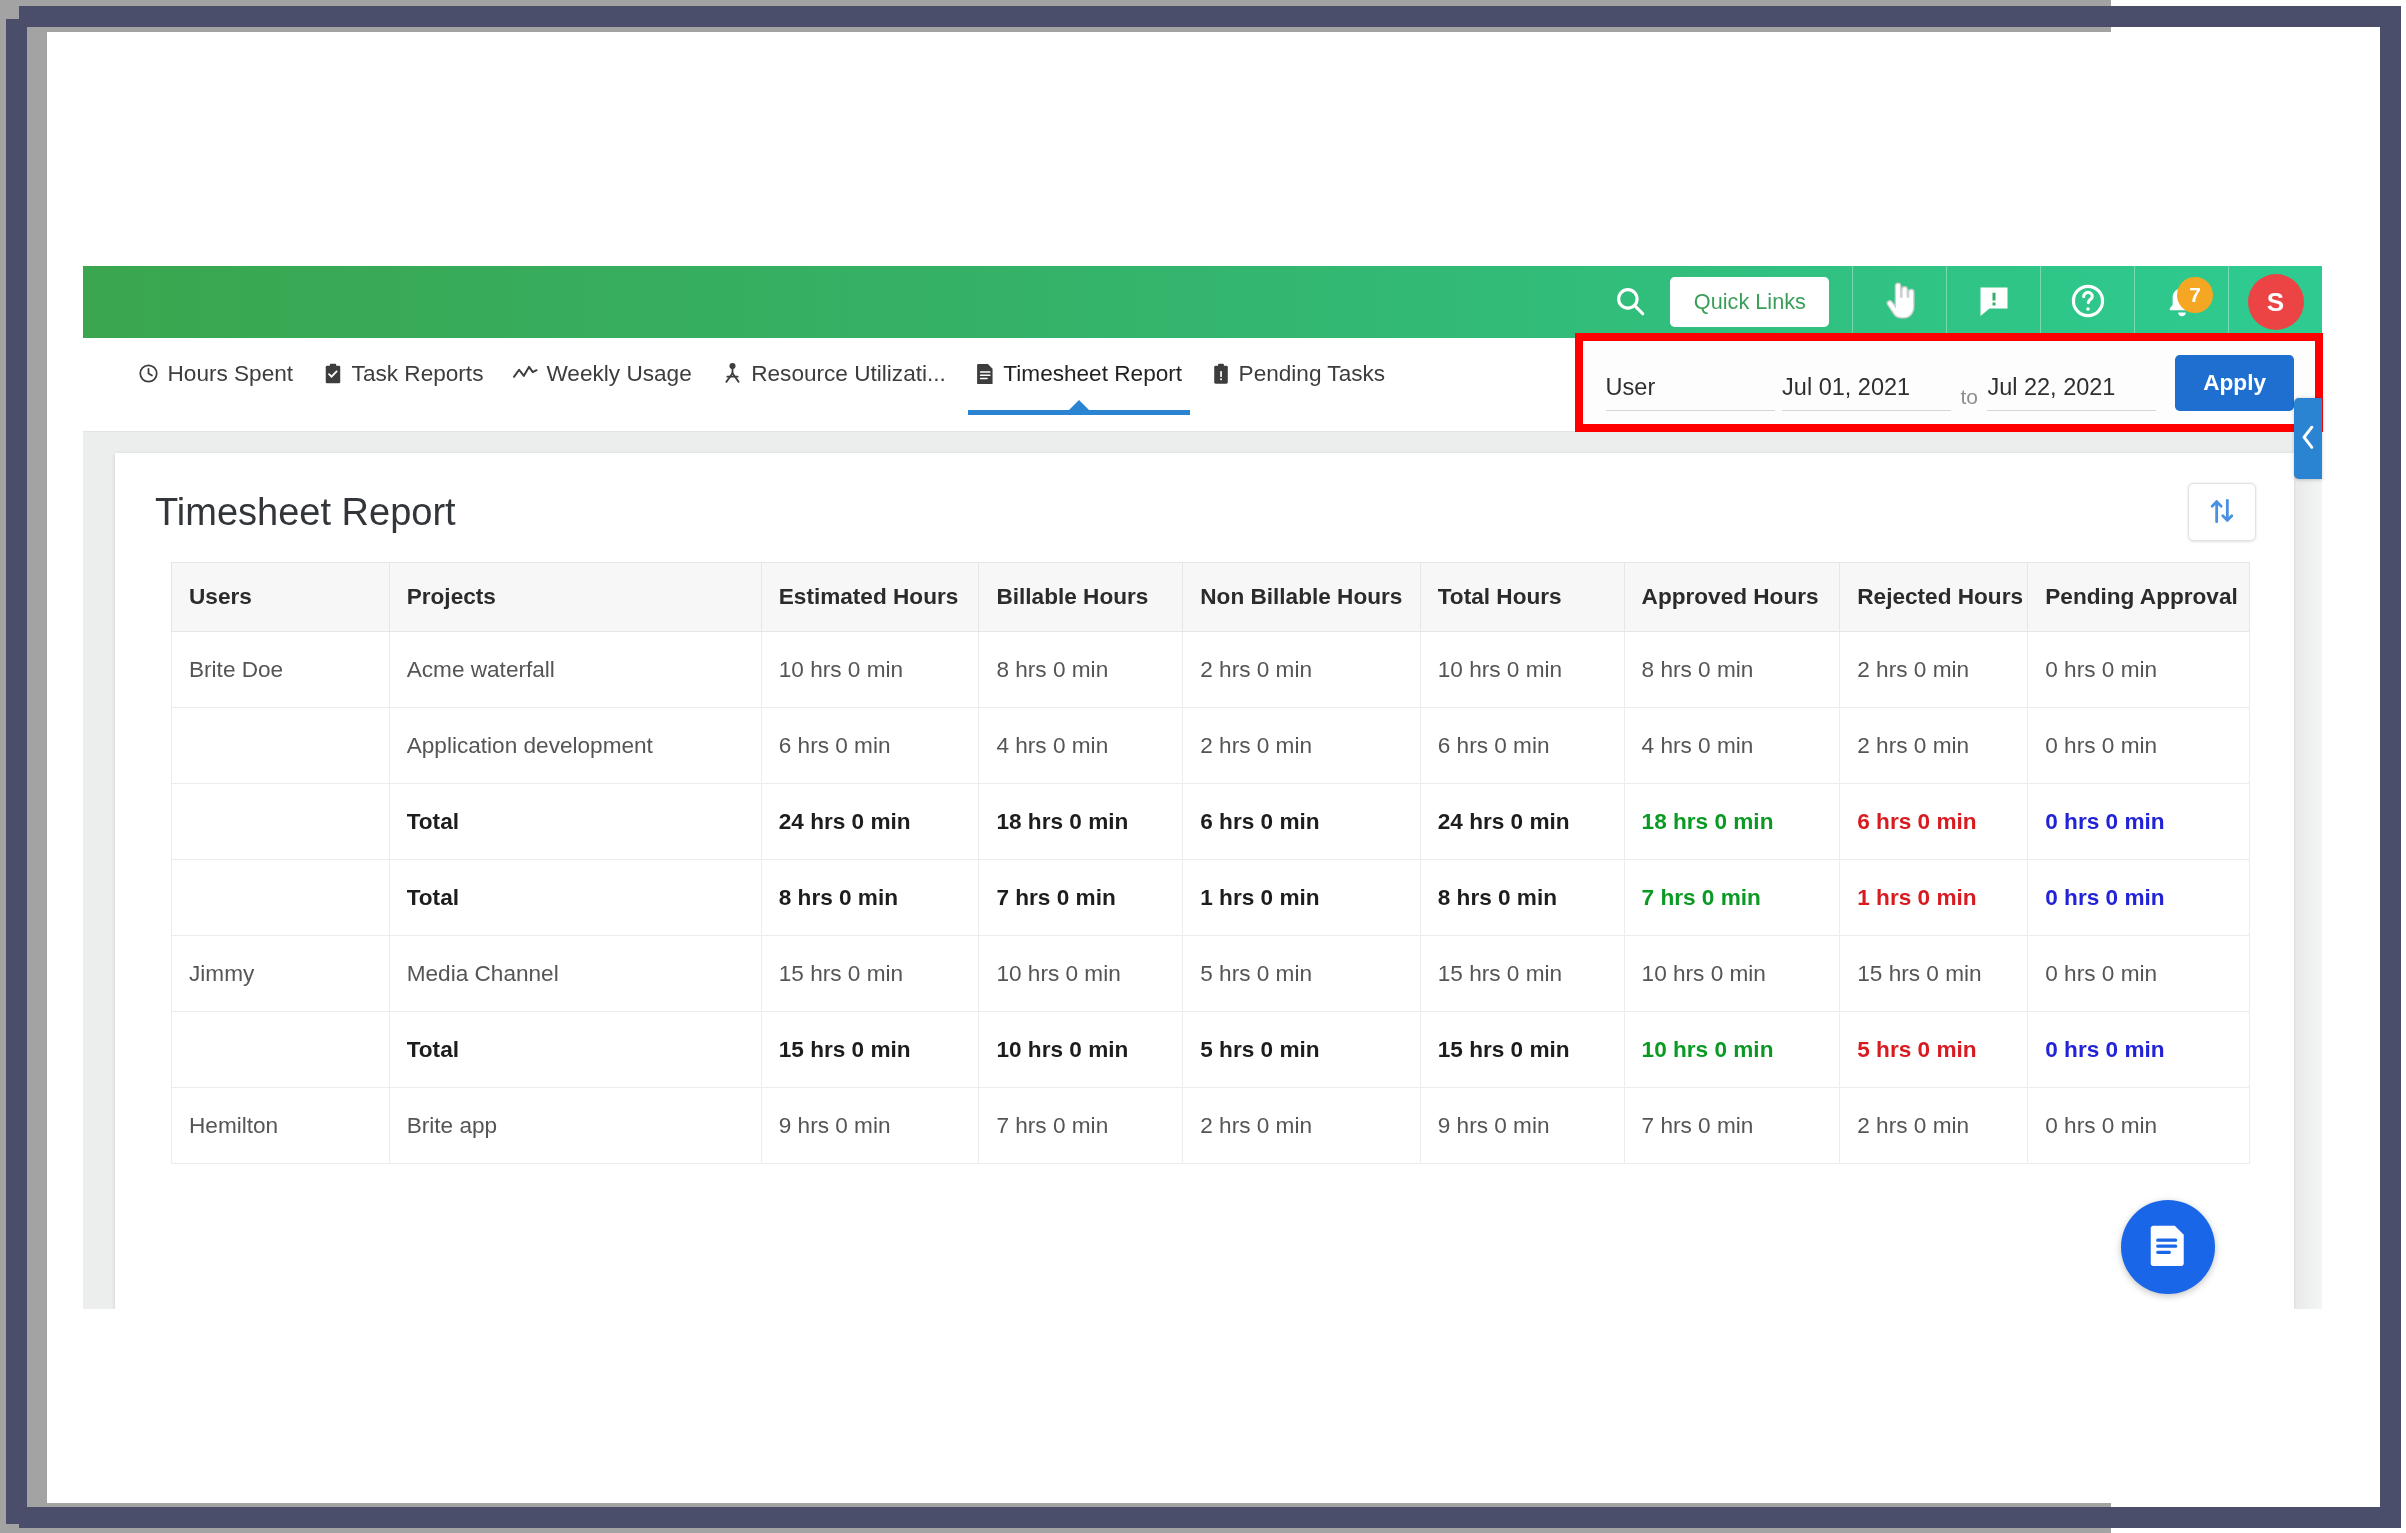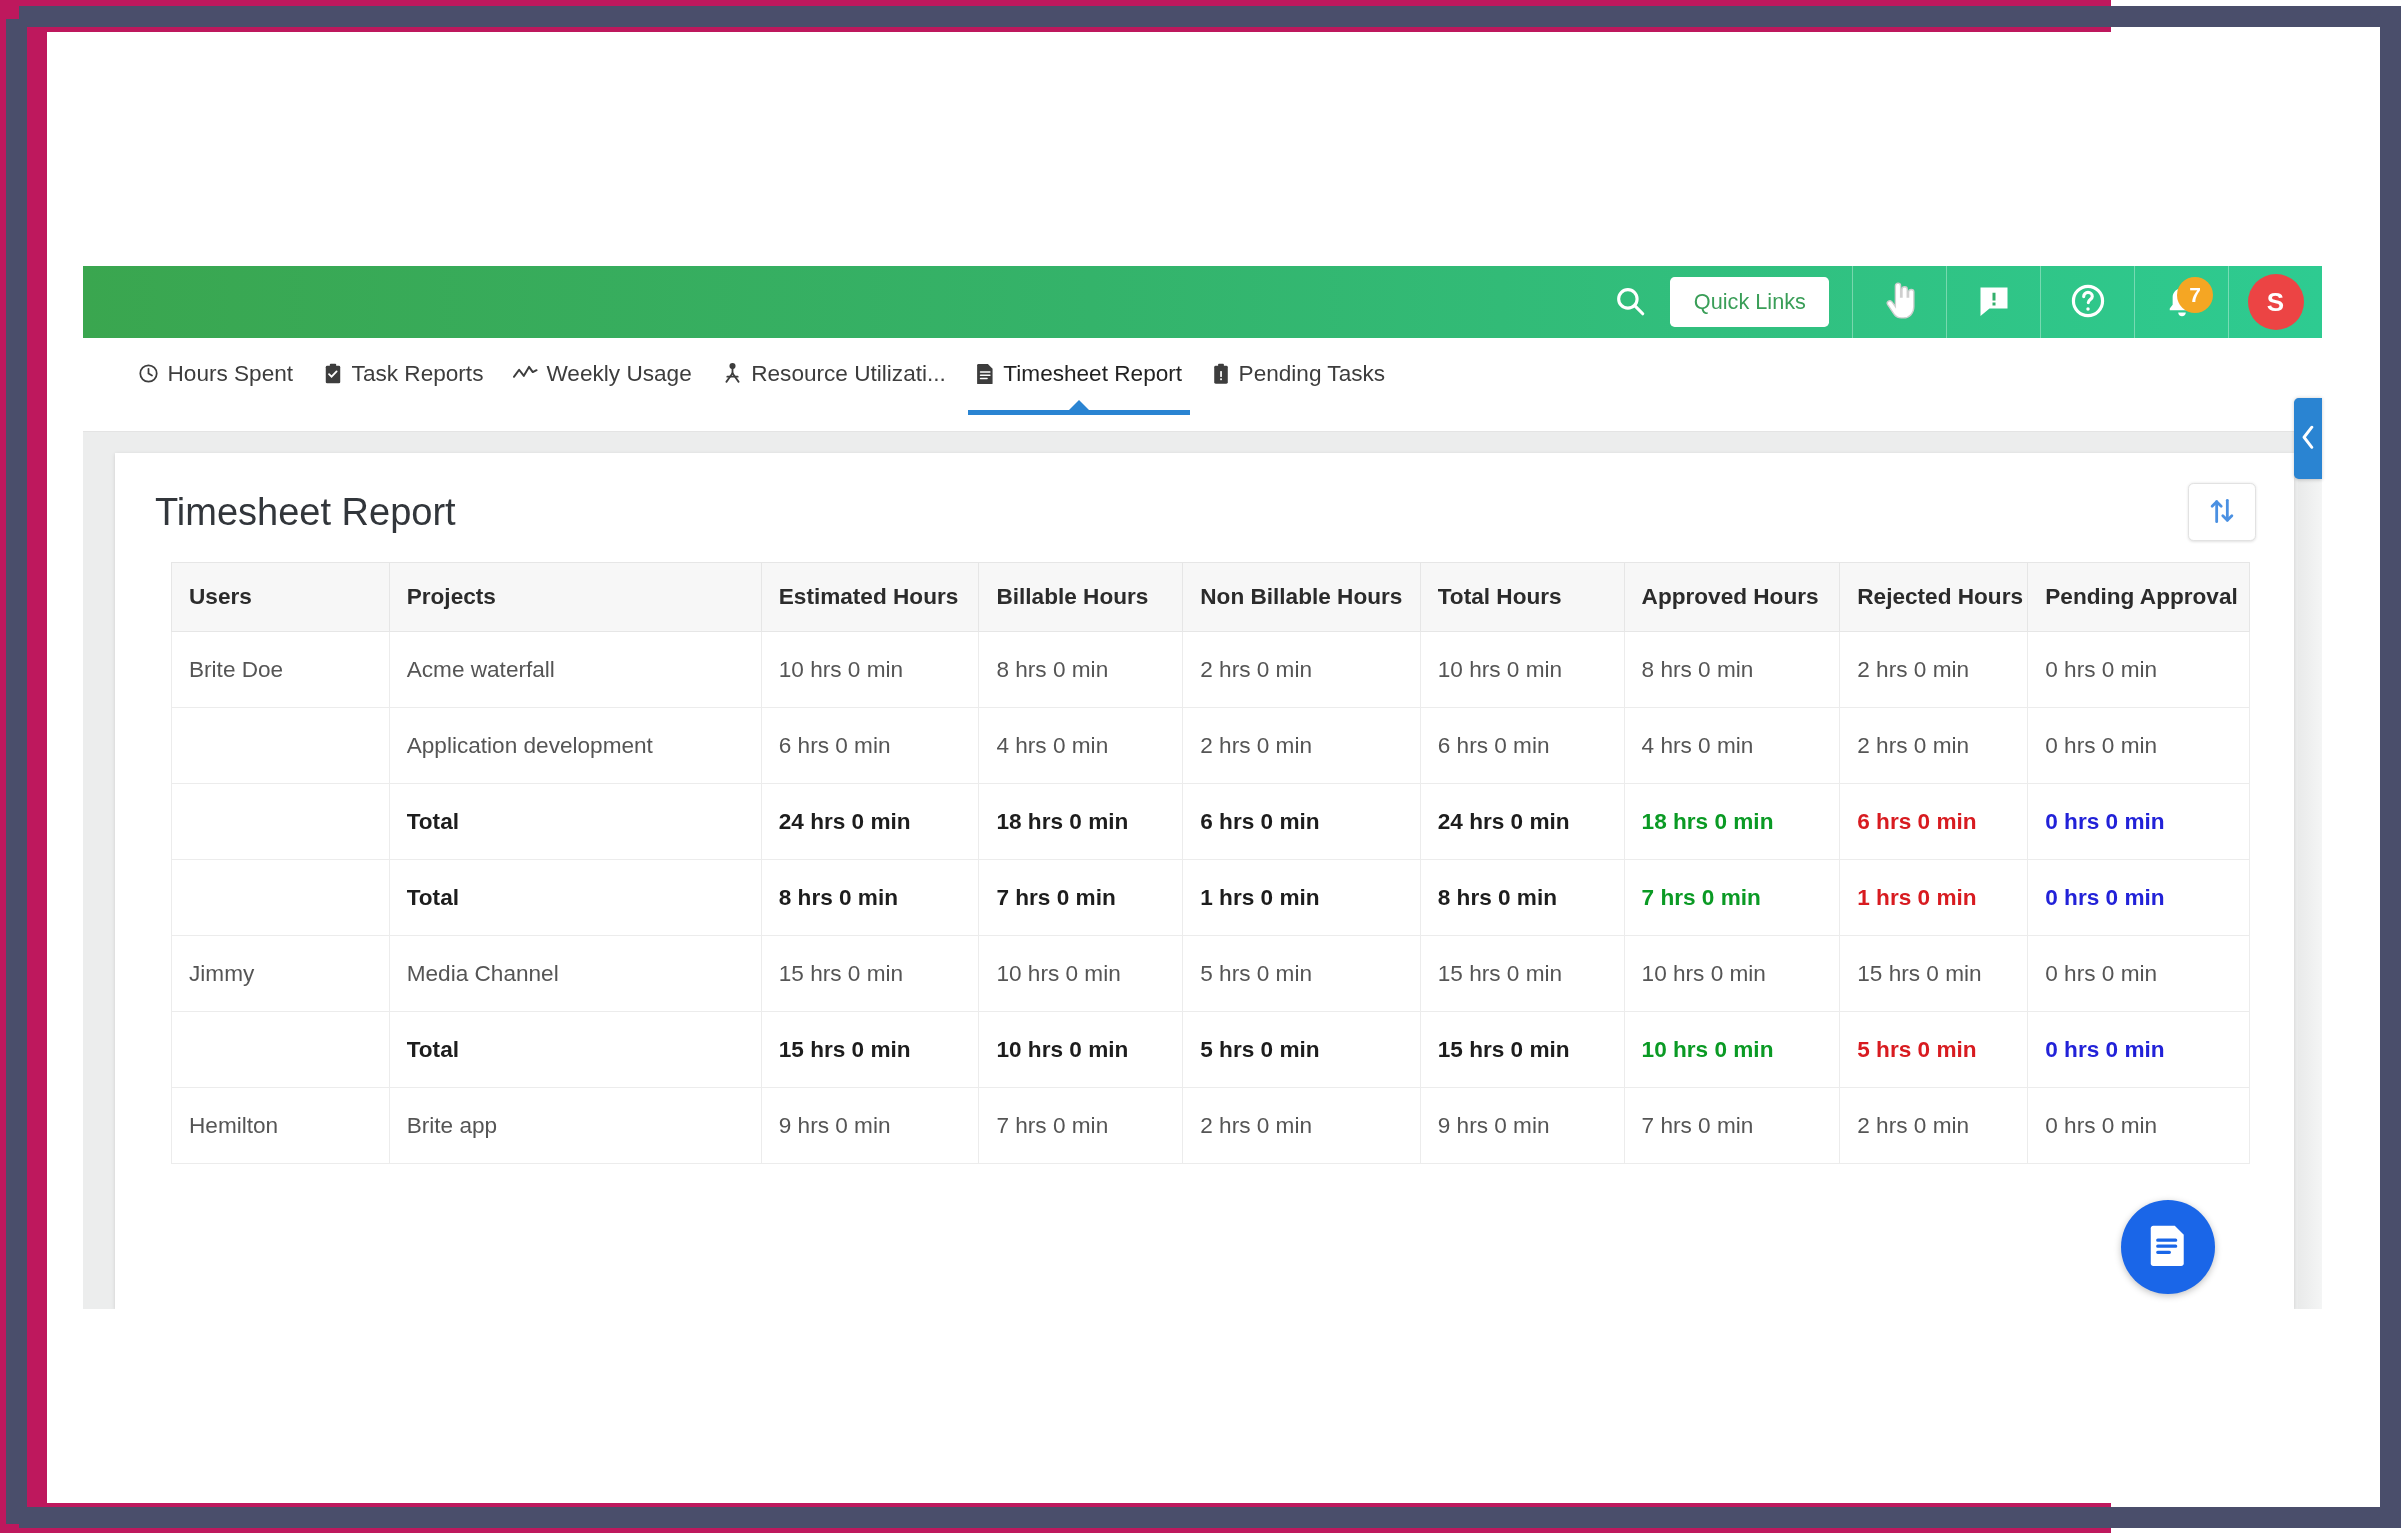--- a/index.html
+++ b/index.html
@@ -9,21 +9,21 @@
     height: 1534px;
     overflow: hidden;
     font-family: "Liberation Sans", sans-serif;
   }
 
   
   .frame-outer {
     position: absolute;
     left: 0; top: 0;
     width: 2111px; height: 1534px;
-    background: #be185d;
+    background: #a3a3a3;
   }
   .frame-band {
     position: absolute;
     background: #4a4e6b;
   }
   .band-top    { left: 19px;  top: 5.6px;    width: 2382px; height: 21px; }
   .band-left   { left: 5.6px;   top: 19px;   width: 21px;   height: 1505px; }
   .band-right  { left: 2380px;top: 19px;   width: 21px;   height: 1505px; }
   .band-bottom { left: 19px;  top: 1507px; width: 2382px; height: 21px; }
 
@@ -477,20 +477,43 @@
               <rect x="1.5" y="3" width="15" height="20" rx="1.6"></rect>
               <rect x="5.8" y="0.8" width="6.4" height="4" rx="1"></rect>
               <rect x="8.1" y="9" width="1.9" height="6.4" fill="#ffffff"></rect>
               <rect x="8.1" y="17" width="1.9" height="2" fill="#ffffff"></rect>
             </svg>
           </span>
           <span>Pending Tasks</span>
         </div>
       </div>
 
+      <div class="filter-highlight">
+        <div class="filter-inner">
+
+          <div class="filt-field filt-user">
+            <span class="filt-val">User</span>
+            <span class="filt-line"></span>
+          </div>
+
+          <div class="filt-field filt-date1">
+            <span class="filt-val">Jul 01, 2021</span>
+            <span class="filt-line"></span>
+          </div>
+
+          <span class="filt-to">to</span>
+
+          <div class="filt-field filt-date2">
+            <span class="filt-val">Jul 22, 2021</span>
+            <span class="filt-line"></span>
+          </div>
+
+          <button class="apply-btn">Apply</button>
+        </div>
+      </div>
     </div>
 
     <div class="content">
       <div class="card">
 
         <div class="card-head">
           <div class="card-title">Timesheet Report</div>
           <div class="sort-btn">
             <span>
               <svg width="32" height="32" viewBox="0 0 24 24" fill="none" stroke="#4a90e2" stroke-width="2.1" stroke-linecap="round" stroke-linejoin="round">

